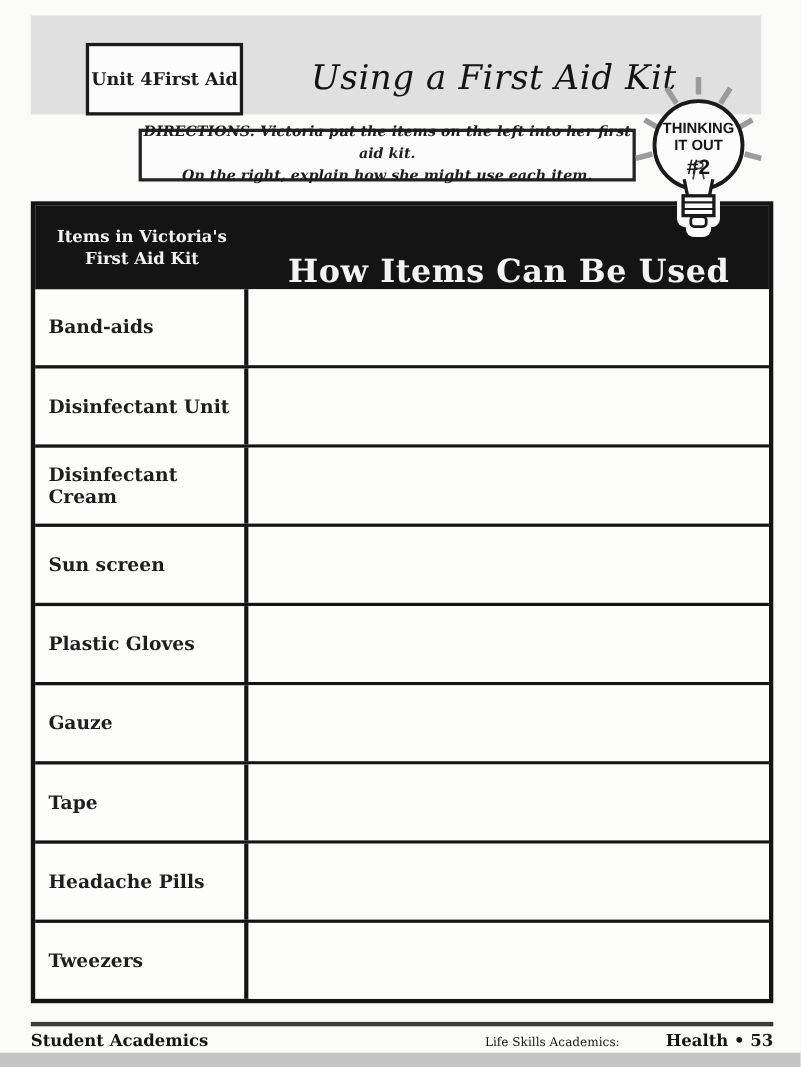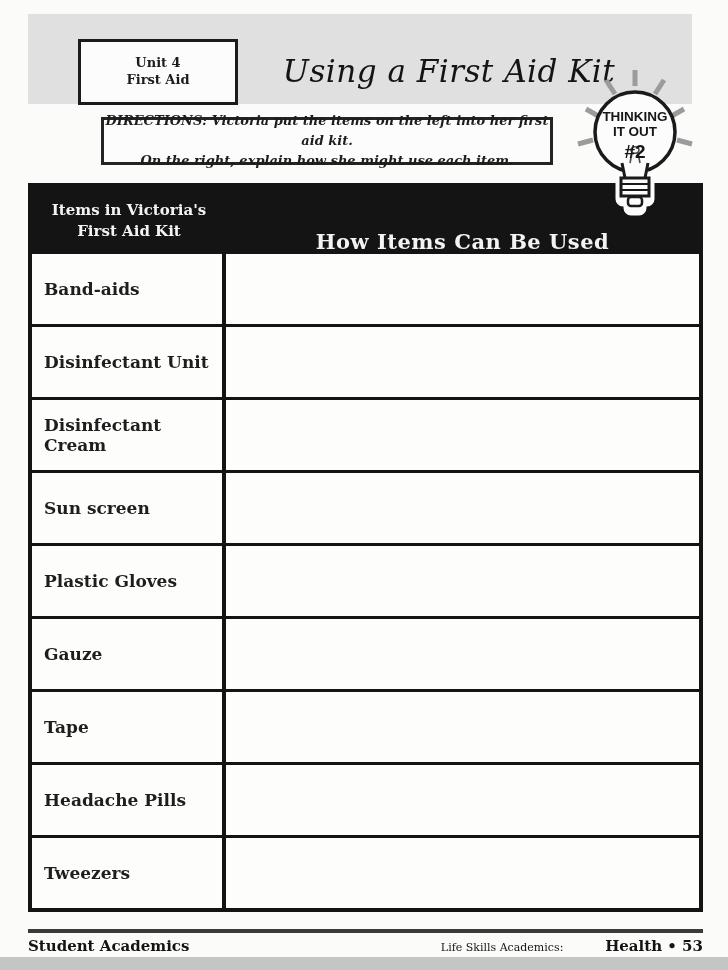--- a/index.html
+++ b/index.html
@@ -8,34 +8,34 @@
     position:relative; width:728px; height:970px; margin:0 auto;
     background:#fbfbfa; overflow:hidden;
     font-family:"DejaVu Serif", serif; color:#1c1c1c;
   }
   
   .band {
     position:absolute; left:28px; top:14px; width:664px; height:90px;
     background:#e0e0e0;
   }
   .unit-box {
-    position:absolute; left:50px; top:25px; width:160px; height:66px;
+    position:absolute; left:50px; top:25px; width:143px; height:66px;
     background:#fcfcfc; border:3px solid #1b1b1b;
-    display:flex; flex-direction:column; justify-content:center; align-items:center;
-    font-weight:bold; font-size:13px; line-height:1.3; text-align:center;
+    display:flex; flex-direction:row; justify-content:center; align-items:center;
+    font-weight:bold; font-size:16px; line-height:1.3; text-align:center;
   }
   .page-title {
     position:absolute; left:202px; top:24px; width:438px; height:66px;
     display:flex; align-items:center; justify-content:center;
     font-style:italic; font-size:31px; letter-spacing:0.5px; color:#141414;
     white-space:nowrap;
   }
   
   .directions-box {
-    position:absolute; left:101px; top:117px; width:452px; height:48px;
+    position:absolute; left:126px; top:117px; width:452px; height:48px;
     background:#fcfcfc; border:3px solid #242424;
     display:flex; flex-direction:column; justify-content:center;
     text-align:center; font-style:italic; font-weight:bold;
     font-size:13px; line-height:1.55; color:#1d1d1d;
   }
   
   .badge { position:absolute; left:575px; top:66px; width:124px; height:152px; z-index:6; }
   .badge text {
     font-family:"Liberation Sans", sans-serif; font-weight:bold; fill:#161616;
     text-anchor:middle;
@@ -46,21 +46,21 @@
     border:4px solid #141414; background:#fdfdfc;
     display:flex; flex-direction:column; z-index:2;
   }
   .thead {
     flex:0 0 50px; background:#141414; color:#f3f3f3;
     display:flex; align-items:center;
   }
   .th-left {
     width:194px; text-align:center; font-weight:bold; font-size:15px; line-height:1.35;
   }
-  .th-right { flex:1; text-align:center; font-weight:bold; font-size:21px; letter-spacing:0.5px;margin-top:42px; }
+  .th-right { flex:1; text-align:center; font-weight:bold; font-size:29px; letter-spacing:0.5px;margin-top:42px; }
   .tbody { flex:1 1 auto; display:flex; flex-direction:column; }
   .row { flex:1 1 0; display:flex; min-height:0; }
   .row + .row { border-top:3px solid #141414; }
   .cell-item {
     width:194px; border-right:4px solid #141414;
     display:flex; align-items:center; padding-left:12px;
     font-weight:bold; font-size:17px; color:#1e1e1e;
   }
   .cell-answer { flex:1; background:#fdfdfc; }
   

